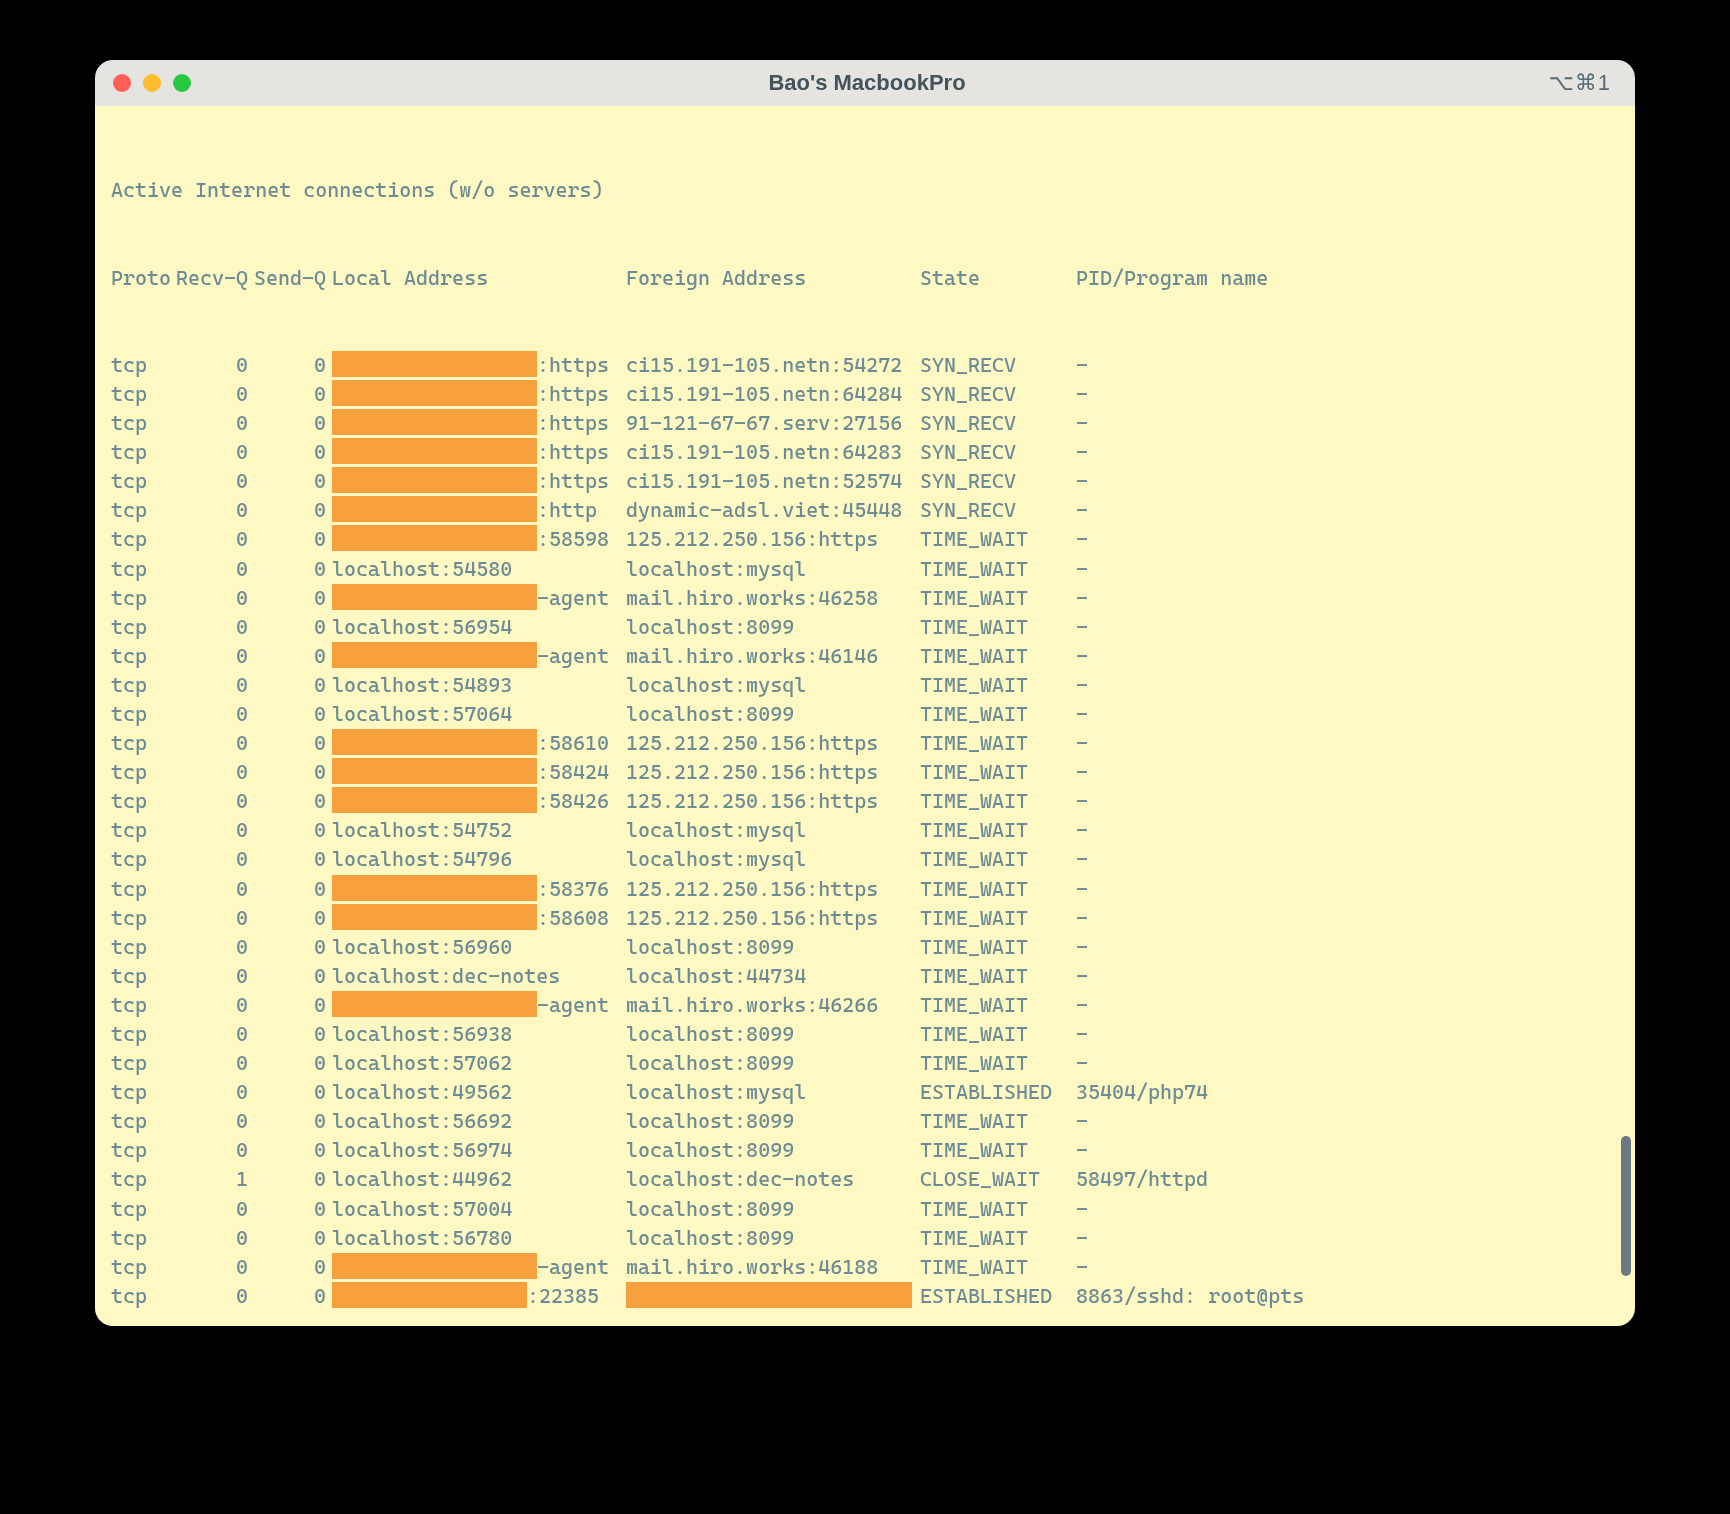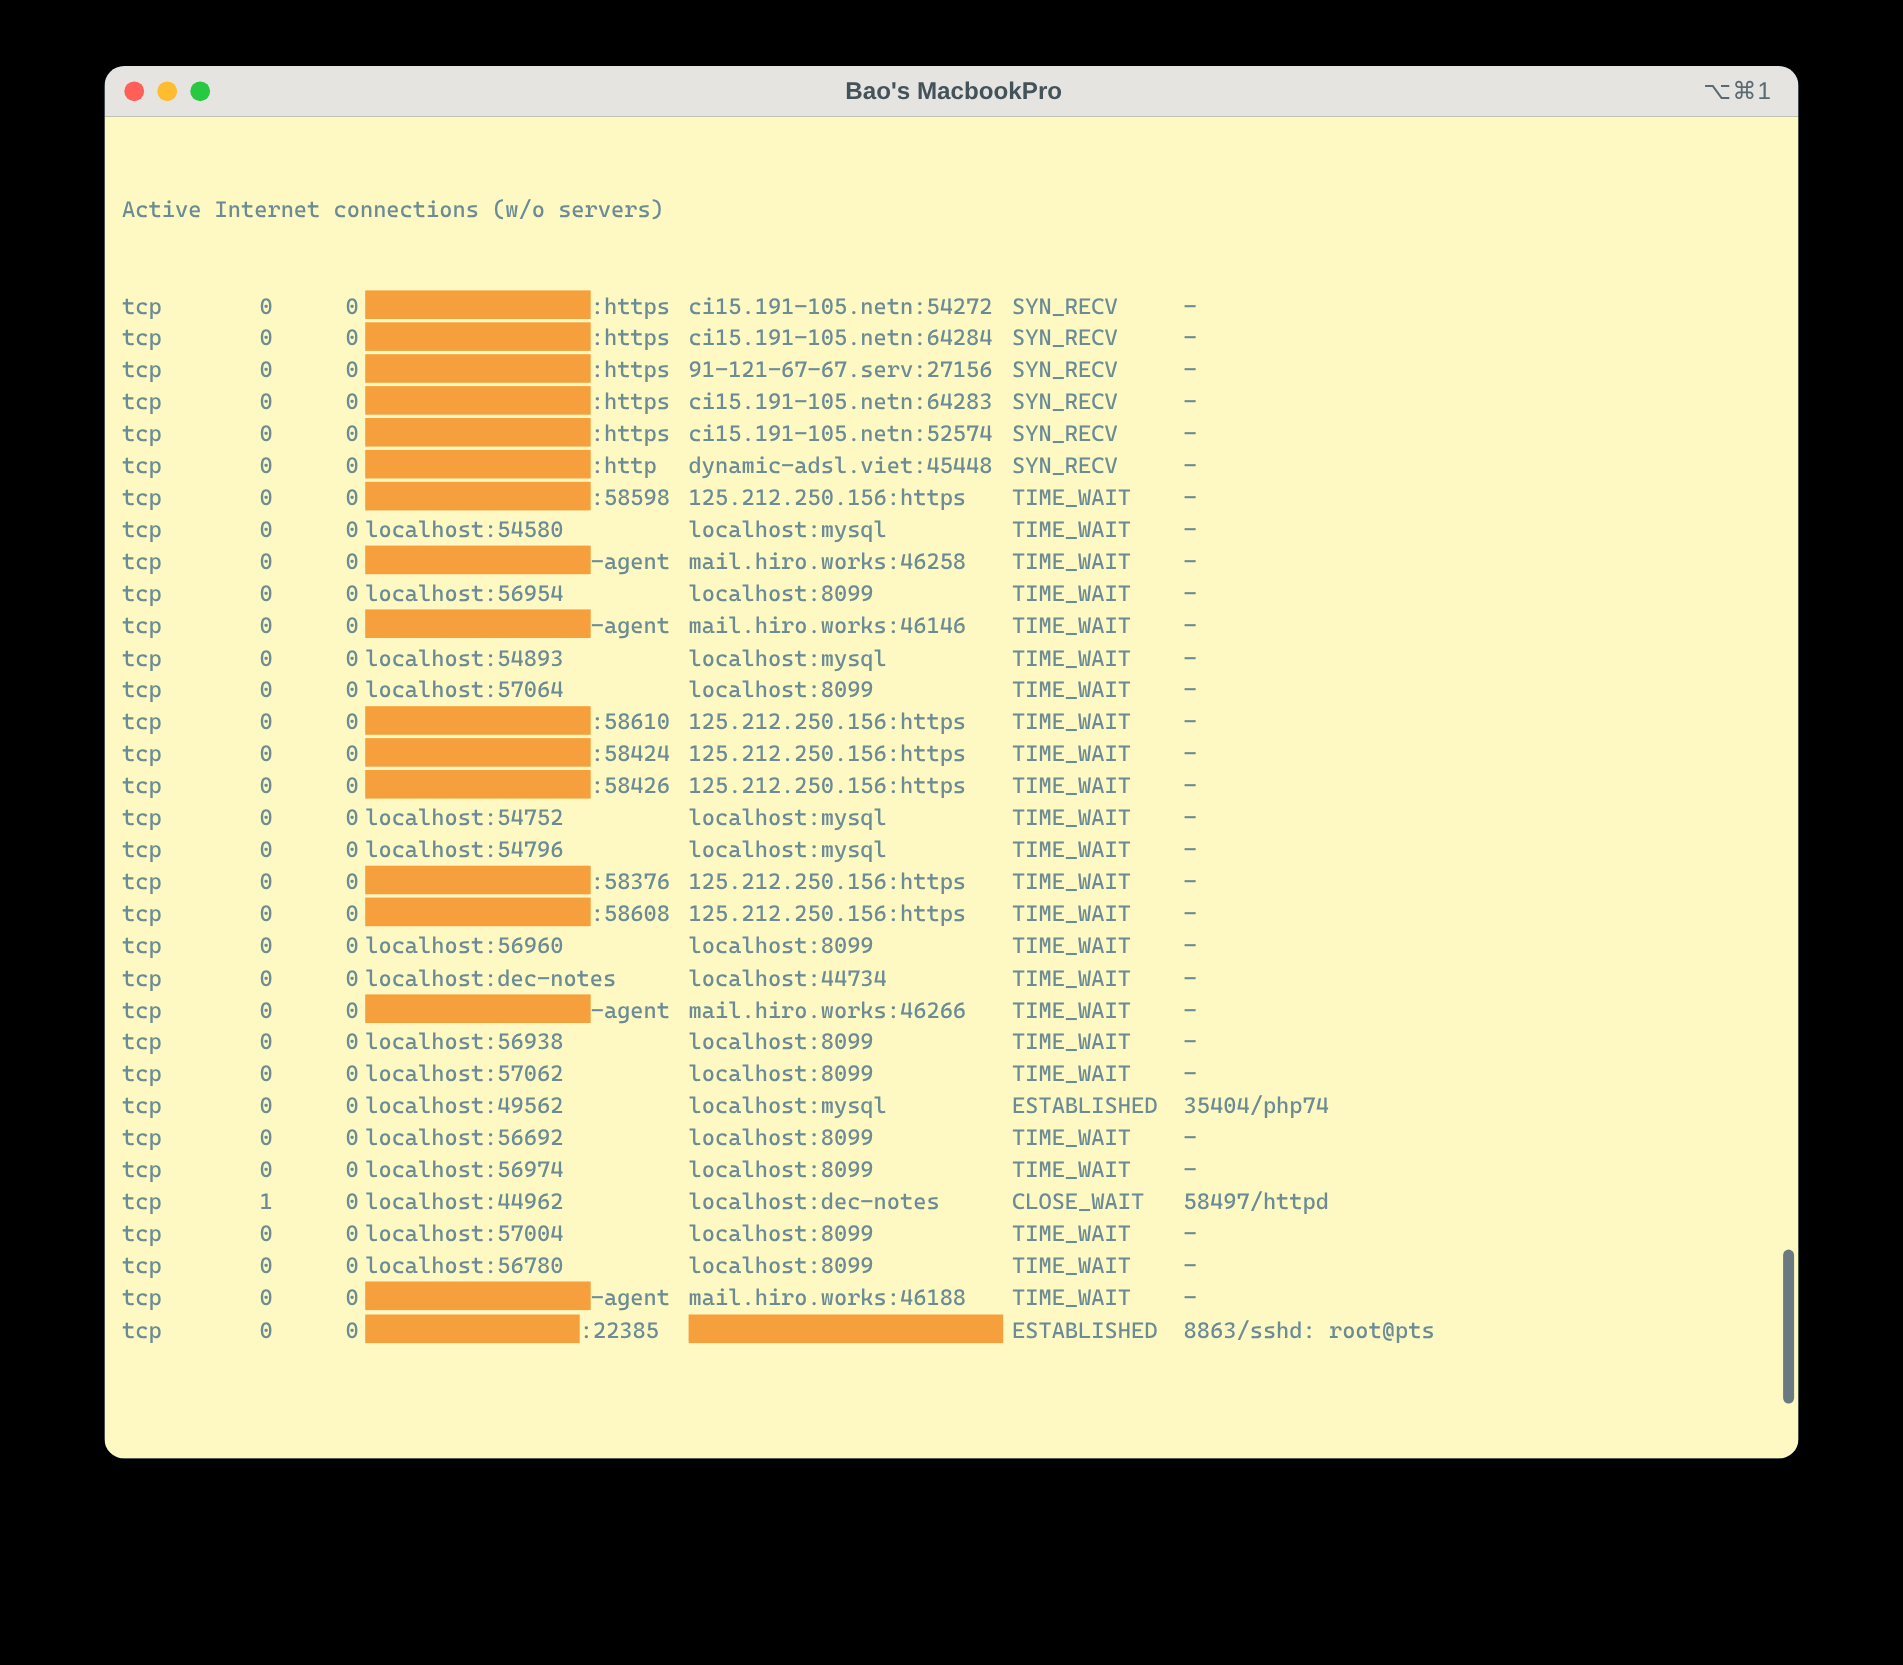--- a/index.html
+++ b/index.html
@@ -101,17 +101,18 @@
       <span class="dot red"></span>
       <span class="dot yellow"></span>
       <span class="dot green"></span>
     </div>
     <div class="title-text">Bao's MacbookPro</div>
     <div class="title-right">⌥⌘1</div>
   </div>
 
   <div class="term">
     <span class="row">Active Internet connections (w/o servers)</span>
+    <span class="row"><span class="col c-proto">Proto</span><span class="col c-recvq" style="text-align:left">Recv-Q</span><span class="col c-sendq" style="text-align:left">Send-Q</span><span class="col c-local">Local Address</span><span class="col c-foreign">Foreign Address</span><span class="col c-state">State</span><span class="col c-pid">PID/Program name</span></span>
     <div id="rows-container"><span class="row"><span class="col c-proto">tcp</span><span class="col c-recvq">0</span><span class="col c-sendq">0</span><span class="col c-local"><span class="redact" style="width: 205px;"></span><span>:https</span></span><span class="col c-foreign">ci15.191-105.netn:54272</span><span class="col c-state">SYN_RECV</span><span class="col c-pid">-</span></span><span class="row"><span class="col c-proto">tcp</span><span class="col c-recvq">0</span><span class="col c-sendq">0</span><span class="col c-local"><span class="redact" style="width: 205px;"></span><span>:https</span></span><span class="col c-foreign">ci15.191-105.netn:64284</span><span class="col c-state">SYN_RECV</span><span class="col c-pid">-</span></span><span class="row"><span class="col c-proto">tcp</span><span class="col c-recvq">0</span><span class="col c-sendq">0</span><span class="col c-local"><span class="redact" style="width: 205px;"></span><span>:https</span></span><span class="col c-foreign">91-121-67-67.serv:27156</span><span class="col c-state">SYN_RECV</span><span class="col c-pid">-</span></span><span class="row"><span class="col c-proto">tcp</span><span class="col c-recvq">0</span><span class="col c-sendq">0</span><span class="col c-local"><span class="redact" style="width: 205px;"></span><span>:https</span></span><span class="col c-foreign">ci15.191-105.netn:64283</span><span class="col c-state">SYN_RECV</span><span class="col c-pid">-</span></span><span class="row"><span class="col c-proto">tcp</span><span class="col c-recvq">0</span><span class="col c-sendq">0</span><span class="col c-local"><span class="redact" style="width: 205px;"></span><span>:https</span></span><span class="col c-foreign">ci15.191-105.netn:52574</span><span class="col c-state">SYN_RECV</span><span class="col c-pid">-</span></span><span class="row"><span class="col c-proto">tcp</span><span class="col c-recvq">0</span><span class="col c-sendq">0</span><span class="col c-local"><span class="redact" style="width: 205px;"></span><span>:http</span></span><span class="col c-foreign">dynamic-adsl.viet:45448</span><span class="col c-state">SYN_RECV</span><span class="col c-pid">-</span></span><span class="row"><span class="col c-proto">tcp</span><span class="col c-recvq">0</span><span class="col c-sendq">0</span><span class="col c-local"><span class="redact" style="width: 205px;"></span><span>:58598</span></span><span class="col c-foreign">125.212.250.156:https</span><span class="col c-state">TIME_WAIT</span><span class="col c-pid">-</span></span><span class="row"><span class="col c-proto">tcp</span><span class="col c-recvq">0</span><span class="col c-sendq">0</span><span class="col c-local">localhost:54580</span><span class="col c-foreign">localhost:mysql</span><span class="col c-state">TIME_WAIT</span><span class="col c-pid">-</span></span><span class="row"><span class="col c-proto">tcp</span><span class="col c-recvq">0</span><span class="col c-sendq">0</span><span class="col c-local"><span class="redact" style="width: 205px;"></span><span>-agent</span></span><span class="col c-foreign">mail.hiro.works:46258</span><span class="col c-state">TIME_WAIT</span><span class="col c-pid">-</span></span><span class="row"><span class="col c-proto">tcp</span><span class="col c-recvq">0</span><span class="col c-sendq">0</span><span class="col c-local">localhost:56954</span><span class="col c-foreign">localhost:8099</span><span class="col c-state">TIME_WAIT</span><span class="col c-pid">-</span></span><span class="row"><span class="col c-proto">tcp</span><span class="col c-recvq">0</span><span class="col c-sendq">0</span><span class="col c-local"><span class="redact" style="width: 205px;"></span><span>-agent</span></span><span class="col c-foreign">mail.hiro.works:46146</span><span class="col c-state">TIME_WAIT</span><span class="col c-pid">-</span></span><span class="row"><span class="col c-proto">tcp</span><span class="col c-recvq">0</span><span class="col c-sendq">0</span><span class="col c-local">localhost:54893</span><span class="col c-foreign">localhost:mysql</span><span class="col c-state">TIME_WAIT</span><span class="col c-pid">-</span></span><span class="row"><span class="col c-proto">tcp</span><span class="col c-recvq">0</span><span class="col c-sendq">0</span><span class="col c-local">localhost:57064</span><span class="col c-foreign">localhost:8099</span><span class="col c-state">TIME_WAIT</span><span class="col c-pid">-</span></span><span class="row"><span class="col c-proto">tcp</span><span class="col c-recvq">0</span><span class="col c-sendq">0</span><span class="col c-local"><span class="redact" style="width: 205px;"></span><span>:58610</span></span><span class="col c-foreign">125.212.250.156:https</span><span class="col c-state">TIME_WAIT</span><span class="col c-pid">-</span></span><span class="row"><span class="col c-proto">tcp</span><span class="col c-recvq">0</span><span class="col c-sendq">0</span><span class="col c-local"><span class="redact" style="width: 205px;"></span><span>:58424</span></span><span class="col c-foreign">125.212.250.156:https</span><span class="col c-state">TIME_WAIT</span><span class="col c-pid">-</span></span><span class="row"><span class="col c-proto">tcp</span><span class="col c-recvq">0</span><span class="col c-sendq">0</span><span class="col c-local"><span class="redact" style="width: 205px;"></span><span>:58426</span></span><span class="col c-foreign">125.212.250.156:https</span><span class="col c-state">TIME_WAIT</span><span class="col c-pid">-</span></span><span class="row"><span class="col c-proto">tcp</span><span class="col c-recvq">0</span><span class="col c-sendq">0</span><span class="col c-local">localhost:54752</span><span class="col c-foreign">localhost:mysql</span><span class="col c-state">TIME_WAIT</span><span class="col c-pid">-</span></span><span class="row"><span class="col c-proto">tcp</span><span class="col c-recvq">0</span><span class="col c-sendq">0</span><span class="col c-local">localhost:54796</span><span class="col c-foreign">localhost:mysql</span><span class="col c-state">TIME_WAIT</span><span class="col c-pid">-</span></span><span class="row"><span class="col c-proto">tcp</span><span class="col c-recvq">0</span><span class="col c-sendq">0</span><span class="col c-local"><span class="redact" style="width: 205px;"></span><span>:58376</span></span><span class="col c-foreign">125.212.250.156:https</span><span class="col c-state">TIME_WAIT</span><span class="col c-pid">-</span></span><span class="row"><span class="col c-proto">tcp</span><span class="col c-recvq">0</span><span class="col c-sendq">0</span><span class="col c-local"><span class="redact" style="width: 205px;"></span><span>:58608</span></span><span class="col c-foreign">125.212.250.156:https</span><span class="col c-state">TIME_WAIT</span><span class="col c-pid">-</span></span><span class="row"><span class="col c-proto">tcp</span><span class="col c-recvq">0</span><span class="col c-sendq">0</span><span class="col c-local">localhost:56960</span><span class="col c-foreign">localhost:8099</span><span class="col c-state">TIME_WAIT</span><span class="col c-pid">-</span></span><span class="row"><span class="col c-proto">tcp</span><span class="col c-recvq">0</span><span class="col c-sendq">0</span><span class="col c-local">localhost:dec-notes</span><span class="col c-foreign">localhost:44734</span><span class="col c-state">TIME_WAIT</span><span class="col c-pid">-</span></span><span class="row"><span class="col c-proto">tcp</span><span class="col c-recvq">0</span><span class="col c-sendq">0</span><span class="col c-local"><span class="redact" style="width: 205px;"></span><span>-agent</span></span><span class="col c-foreign">mail.hiro.works:46266</span><span class="col c-state">TIME_WAIT</span><span class="col c-pid">-</span></span><span class="row"><span class="col c-proto">tcp</span><span class="col c-recvq">0</span><span class="col c-sendq">0</span><span class="col c-local">localhost:56938</span><span class="col c-foreign">localhost:8099</span><span class="col c-state">TIME_WAIT</span><span class="col c-pid">-</span></span><span class="row"><span class="col c-proto">tcp</span><span class="col c-recvq">0</span><span class="col c-sendq">0</span><span class="col c-local">localhost:57062</span><span class="col c-foreign">localhost:8099</span><span class="col c-state">TIME_WAIT</span><span class="col c-pid">-</span></span><span class="row"><span class="col c-proto">tcp</span><span class="col c-recvq">0</span><span class="col c-sendq">0</span><span class="col c-local">localhost:49562</span><span class="col c-foreign">localhost:mysql</span><span class="col c-state">ESTABLISHED</span><span class="col c-pid">35404/php74</span></span><span class="row"><span class="col c-proto">tcp</span><span class="col c-recvq">0</span><span class="col c-sendq">0</span><span class="col c-local">localhost:56692</span><span class="col c-foreign">localhost:8099</span><span class="col c-state">TIME_WAIT</span><span class="col c-pid">-</span></span><span class="row"><span class="col c-proto">tcp</span><span class="col c-recvq">0</span><span class="col c-sendq">0</span><span class="col c-local">localhost:56974</span><span class="col c-foreign">localhost:8099</span><span class="col c-state">TIME_WAIT</span><span class="col c-pid">-</span></span><span class="row"><span class="col c-proto">tcp</span><span class="col c-recvq">1</span><span class="col c-sendq">0</span><span class="col c-local">localhost:44962</span><span class="col c-foreign">localhost:dec-notes</span><span class="col c-state">CLOSE_WAIT</span><span class="col c-pid">58497/httpd</span></span><span class="row"><span class="col c-proto">tcp</span><span class="col c-recvq">0</span><span class="col c-sendq">0</span><span class="col c-local">localhost:57004</span><span class="col c-foreign">localhost:8099</span><span class="col c-state">TIME_WAIT</span><span class="col c-pid">-</span></span><span class="row"><span class="col c-proto">tcp</span><span class="col c-recvq">0</span><span class="col c-sendq">0</span><span class="col c-local">localhost:56780</span><span class="col c-foreign">localhost:8099</span><span class="col c-state">TIME_WAIT</span><span class="col c-pid">-</span></span><span class="row"><span class="col c-proto">tcp</span><span class="col c-recvq">0</span><span class="col c-sendq">0</span><span class="col c-local"><span class="redact" style="width: 205px;"></span><span>-agent</span></span><span class="col c-foreign">mail.hiro.works:46188</span><span class="col c-state">TIME_WAIT</span><span class="col c-pid">-</span></span><span class="row"><span class="col c-proto">tcp</span><span class="col c-recvq">0</span><span class="col c-sendq">0</span><span class="col c-local"><span class="redact" style="width: 195px;"></span><span>:22385</span></span><span class="col c-foreign"><span class="redact" style="width: 286px;"></span></span><span class="col c-state">ESTABLISHED</span><span class="col c-pid">8863/sshd: root@pts</span></span></div>
     
     <div class="scrollbar"></div>
   </div>
 </div>
 
 </body></html>

